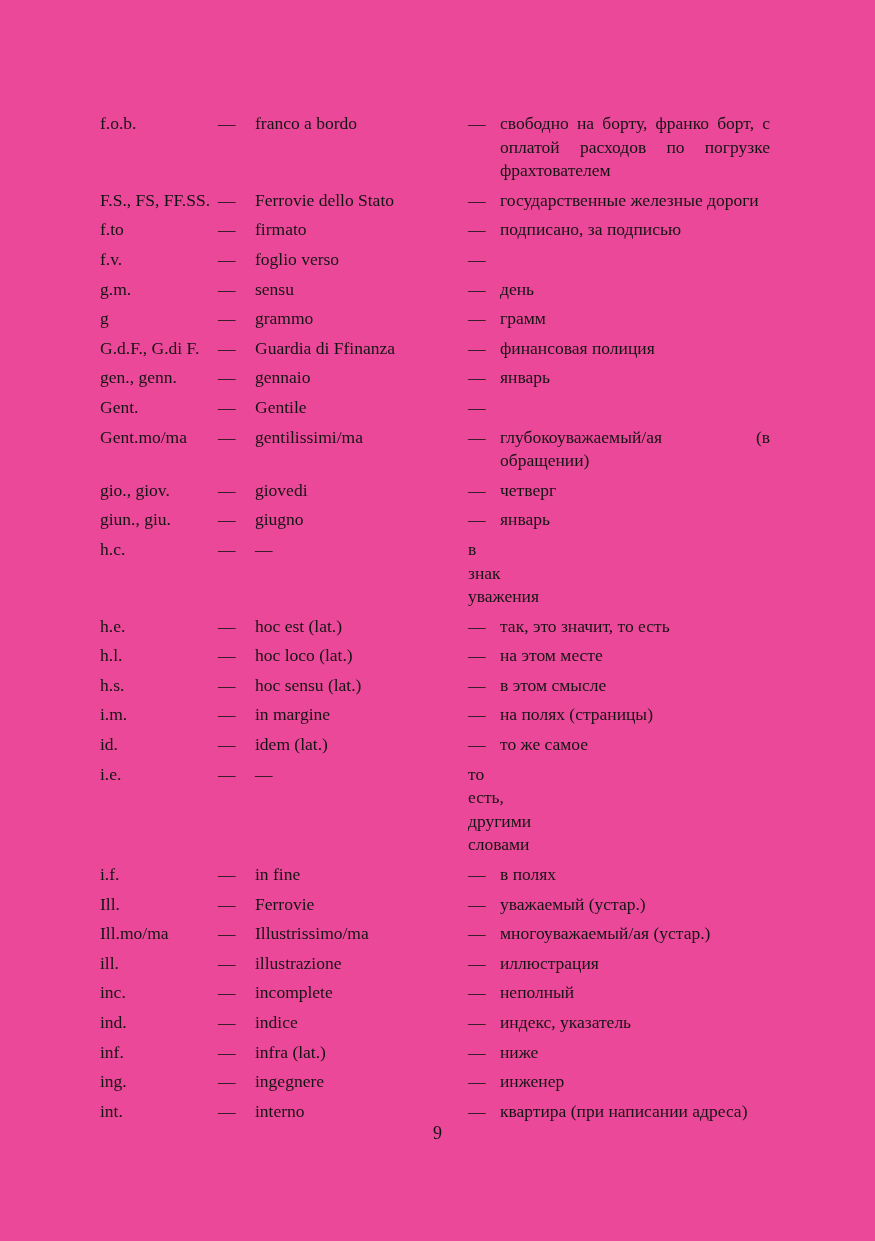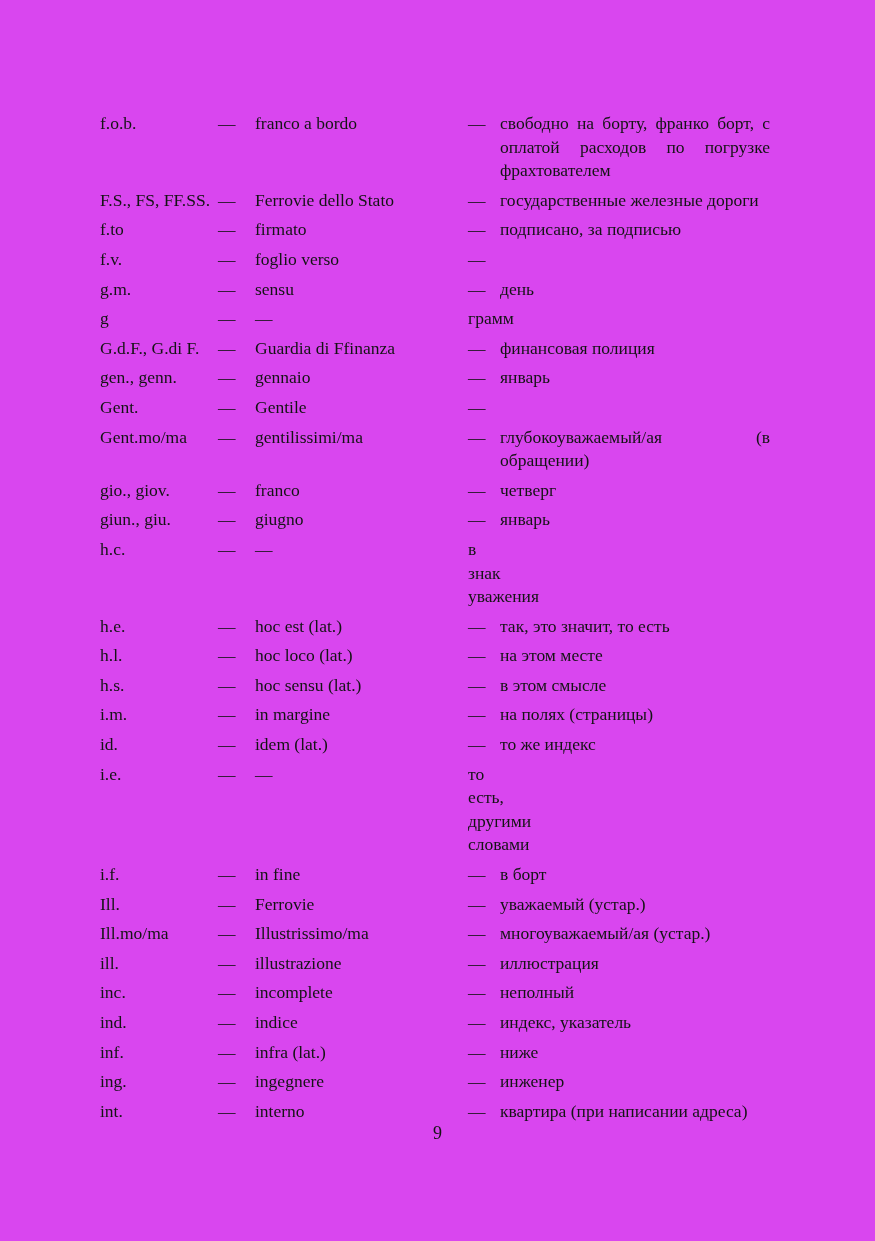--- a/index.html
+++ b/index.html
@@ -12,21 +12,21 @@
     height: 1241px;
     font-family: "Liberation Serif", "DejaVu Serif", serif;
     color: #141414;
     position: relative;
     overflow: hidden;
   }
   .page {
     position: relative;
     width: 875px;
     height: 1241px;
-    background: #d946ef;
+    background: #ec4899;
     text-decoration: underline;
   }
   .entries {
     position: absolute;
     top: 112px;
     left: 100px;
     width: 670px;
   }
   .entry {
     display: grid;
@@ -92,20 +92,21 @@
       <div class="entry">
         <div class="abbr">g.m.</div>
         <div class="dash">—</div>
         <div class="italian">sensu</div>
         <div class="dash">—</div>
         <div class="russian">день</div>
       </div>
       <div class="entry">
         <div class="abbr">g</div>
         <div class="dash">—</div>
+        <div class="italian">grammo</div>
         <div class="dash">—</div>
         <div class="russian">грамм</div>
       </div>
       <div class="entry">
         <div class="abbr">G.d.F., G.di F.</div>
         <div class="dash">—</div>
         <div class="italian">Guardia di Ffinanza</div>
         <div class="dash">—</div>
         <div class="russian">финансовая полиция</div>
       </div>
@@ -125,21 +126,21 @@
       <div class="entry">
         <div class="abbr">Gent.mo/ma</div>
         <div class="dash">—</div>
         <div class="italian">gentilissimi/ma</div>
         <div class="dash">—</div>
         <div class="russian">глубокоуважаемый/ая (в обращении)</div>
       </div>
       <div class="entry">
         <div class="abbr">gio., giov.</div>
         <div class="dash">—</div>
-        <div class="italian">franco</div>
+        <div class="italian">giovedi</div>
         <div class="dash">—</div>
         <div class="russian">четверг</div>
       </div>
       <div class="entry">
         <div class="abbr">giun., giu.</div>
         <div class="dash">—</div>
         <div class="italian">giugno</div>
         <div class="dash">—</div>
         <div class="russian">январь</div>
       </div>
@@ -175,34 +176,34 @@
         <div class="dash">—</div>
         <div class="italian">in margine</div>
         <div class="dash">—</div>
         <div class="russian">на полях (страницы)</div>
       </div>
       <div class="entry">
         <div class="abbr">id.</div>
         <div class="dash">—</div>
         <div class="italian">idem (lat.)</div>
         <div class="dash">—</div>
-        <div class="russian">то же индекс</div>
+        <div class="russian">то же самое</div>
       </div>
       <div class="entry">
         <div class="abbr">i.e.</div>
         <div class="dash">—</div>
         <div class="dash">—</div>
         <div class="russian">то есть, другими словами</div>
       </div>
       <div class="entry">
         <div class="abbr">i.f.</div>
         <div class="dash">—</div>
         <div class="italian">in fine</div>
         <div class="dash">—</div>
-        <div class="russian">в борт</div>
+        <div class="russian">в полях</div>
       </div>
       <div class="entry">
         <div class="abbr">Ill.</div>
         <div class="dash">—</div>
         <div class="italian">Ferrovie</div>
         <div class="dash">—</div>
         <div class="russian">уважаемый (устар.)</div>
       </div>
       <div class="entry">
         <div class="abbr">Ill.mo/ma</div>

